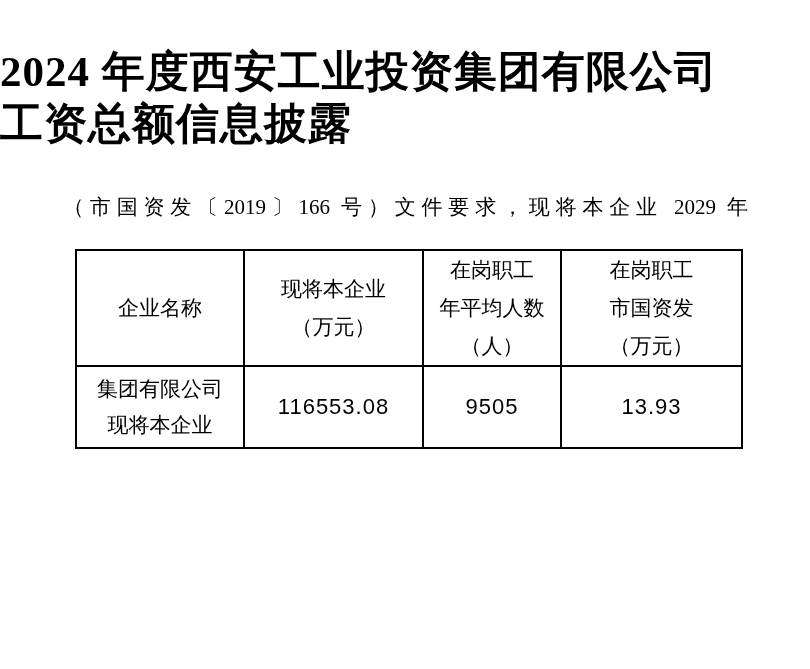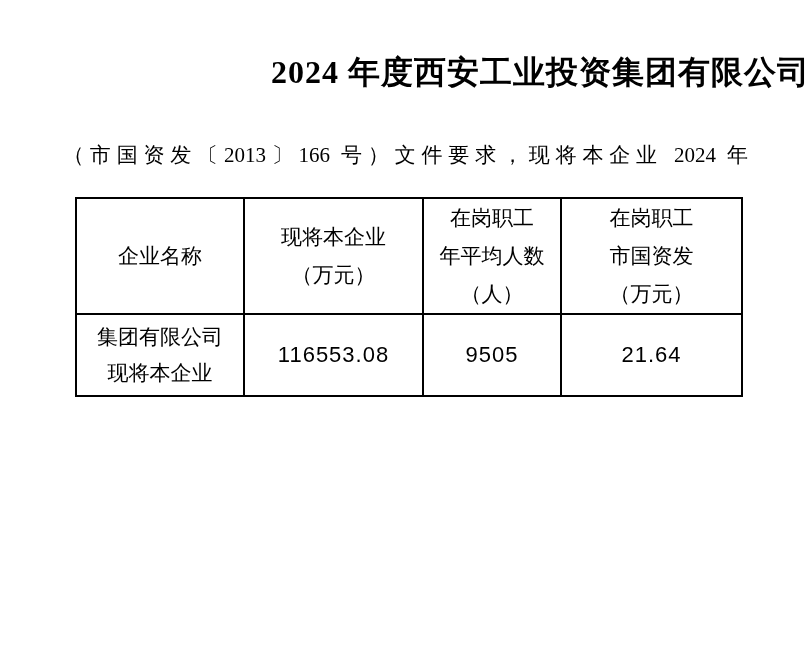--- a/index.html
+++ b/index.html
@@ -13,24 +13,24 @@
   }
   .page {
     position: relative;
     width: 810px;
     height: 669px;
     background: #ffffff;
   }
   
   .doc-title {
     margin-top: 46px;
-    text-align: right;
+    text-align: left;
     font-family: "Liberation Serif", serif;
     font-weight: bold;
-    font-size: 32px;
+    font-size: 43px;
     line-height: 52px;
     letter-spacing: 1px;
   }
   
   .intro {
     margin: 32px 62px 0 63px;
     font-family: "Liberation Serif", serif;
     font-size: 21px;
     line-height: 51px;
   }
@@ -74,24 +74,25 @@
     border-radius: 28px;
   }
 </style>
 </head>
 <body>
 
 <div class="page">
 
   <div class="doc-title">
     <div>2024 年度西安工业投资集团有限公司</div>
+    <div>工资总额信息披露</div>
   </div>
 
   <div class="intro">
-    <div class="line stretch">（市国资发〔2013〕166 号）文件要求，现将本企业 2024 年</div>
+    <div class="line stretch">（市国资发〔2019〕166 号）文件要求，现将本企业 2029 年</div>
   </div>
 
   <table class="wage-table">
     <colgroup>
       <col style="width:168px">
       <col style="width:179px">
       <col style="width:138px">
       <col style="width:181px">
     </colgroup>
     <tbody>
@@ -114,18 +115,18 @@
         <div>（万元）</div>
       </th>
     </tr>
     <tr class="data-row">
       <td>
         <div>集团有限公司</div>
         <div>现将本企业</div>
       </td>
       <td class="num">116553.08</td>
       <td class="num">9505</td>
-      <td class="num">21.64</td>
+      <td class="num">13.93</td>
     </tr>
   </tbody>
     </table>
 
 </div>
 
 </body></html>

